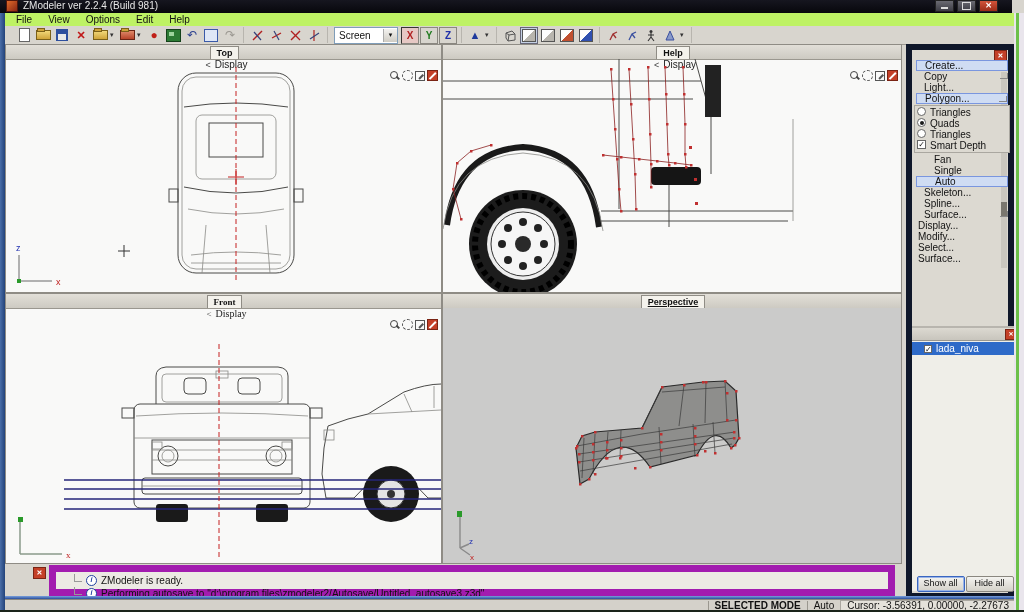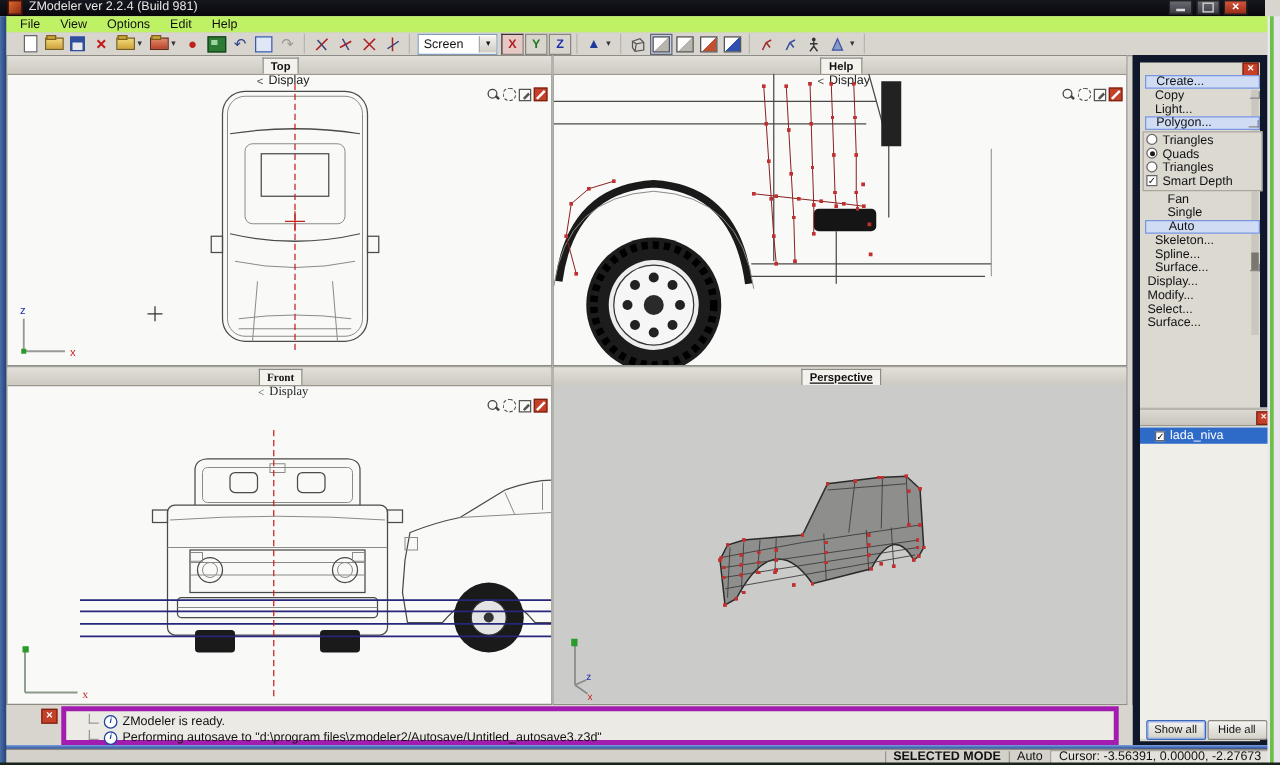--- a/index.html
+++ b/index.html
@@ -87,21 +87,21 @@
   .objhead{height:12px;background:linear-gradient(#dcd9d1,#c8c5bd);border-bottom:1px solid #9a978f;position:relative;}
   .obj-close{position:absolute;right:1px;top:1px;width:10px;height:9px;background:#c44028;border:1px solid #7a2414;color:#fff;font-size:6px;line-height:8px;text-align:center;font-weight:bold;}
   .objrow{display:flex;align-items:center;gap:4px;height:13px;background:#2e6ac8;color:#fff;padding-left:12px;margin-top:1px;}
   .objrow .chk{width:8px;height:8px;}
   .sb-btns{position:absolute;left:0;bottom:1px;width:106px;height:16px;display:flex;gap:1px;justify-content:center;}
   .btn{flex:0 0 46px;height:14px;background:linear-gradient(#f4f3f0,#d4d1c9);border:1px solid #8a877f;border-radius:2px;font-size:9px;line-height:13px;text-align:center;}
   .btn.focus{border:1px solid #3a66c0;box-shadow:inset 0 0 0 1px #9ab4e8;}
   
   .logpanel{position:absolute;left:5px;top:564px;width:901px;height:35px;background:#d8d5ce;}
   .log-close{position:absolute;left:28px;top:3px;width:11px;height:10px;background:#c44028;border:1px solid #7a2414;color:#fff;font-size:7px;line-height:9px;text-align:center;font-weight:bold;}
-  .logbox{position:absolute;left:44px;top:1px;width:846px;height:31px;background:#eceae4;border:4px solid #a21caf;padding:2px 4px;box-sizing:border-box;}
+  .logbox{position:absolute;left:44px;top:1px;width:846px;height:31px;background:#eceae4;border:7px solid #a21caf;padding:2px 4px;box-sizing:border-box;}
   .logline{display:flex;align-items:center;gap:4px;height:13px;}
   .elbow{width:7px;height:7px;border-left:1px solid #999;border-bottom:1px solid #999;margin:-5px 0 0 14px;}
   .info-ico{width:9px;height:9px;border-radius:50%;border:1px solid #2040a0;color:#2040a0;font-size:7px;line-height:8px;text-align:center;font-style:italic;font-weight:bold;background:#fff;}
   .statusbar{position:absolute;left:0;top:599px;width:1024px;height:13px;background:#d4d1ca;border-top:1px solid #8a877f;}
   .statusbar::before{content:"";position:absolute;left:0;top:-4px;width:1024px;height:3px;background:linear-gradient(#7aa0dc,#2a4f9c);}
   .st-right{position:absolute;right:8px;top:0;height:12px;display:flex;align-items:center;justify-content:center;}
   .seg{padding:0 6px;border-left:1px solid #9a978f;height:10px;line-height:10px;}
   .seg.mode{font-weight:bold;}
   .seg.cursor{background:#e4e1da;border:1px solid #aaa7a0;}
   

